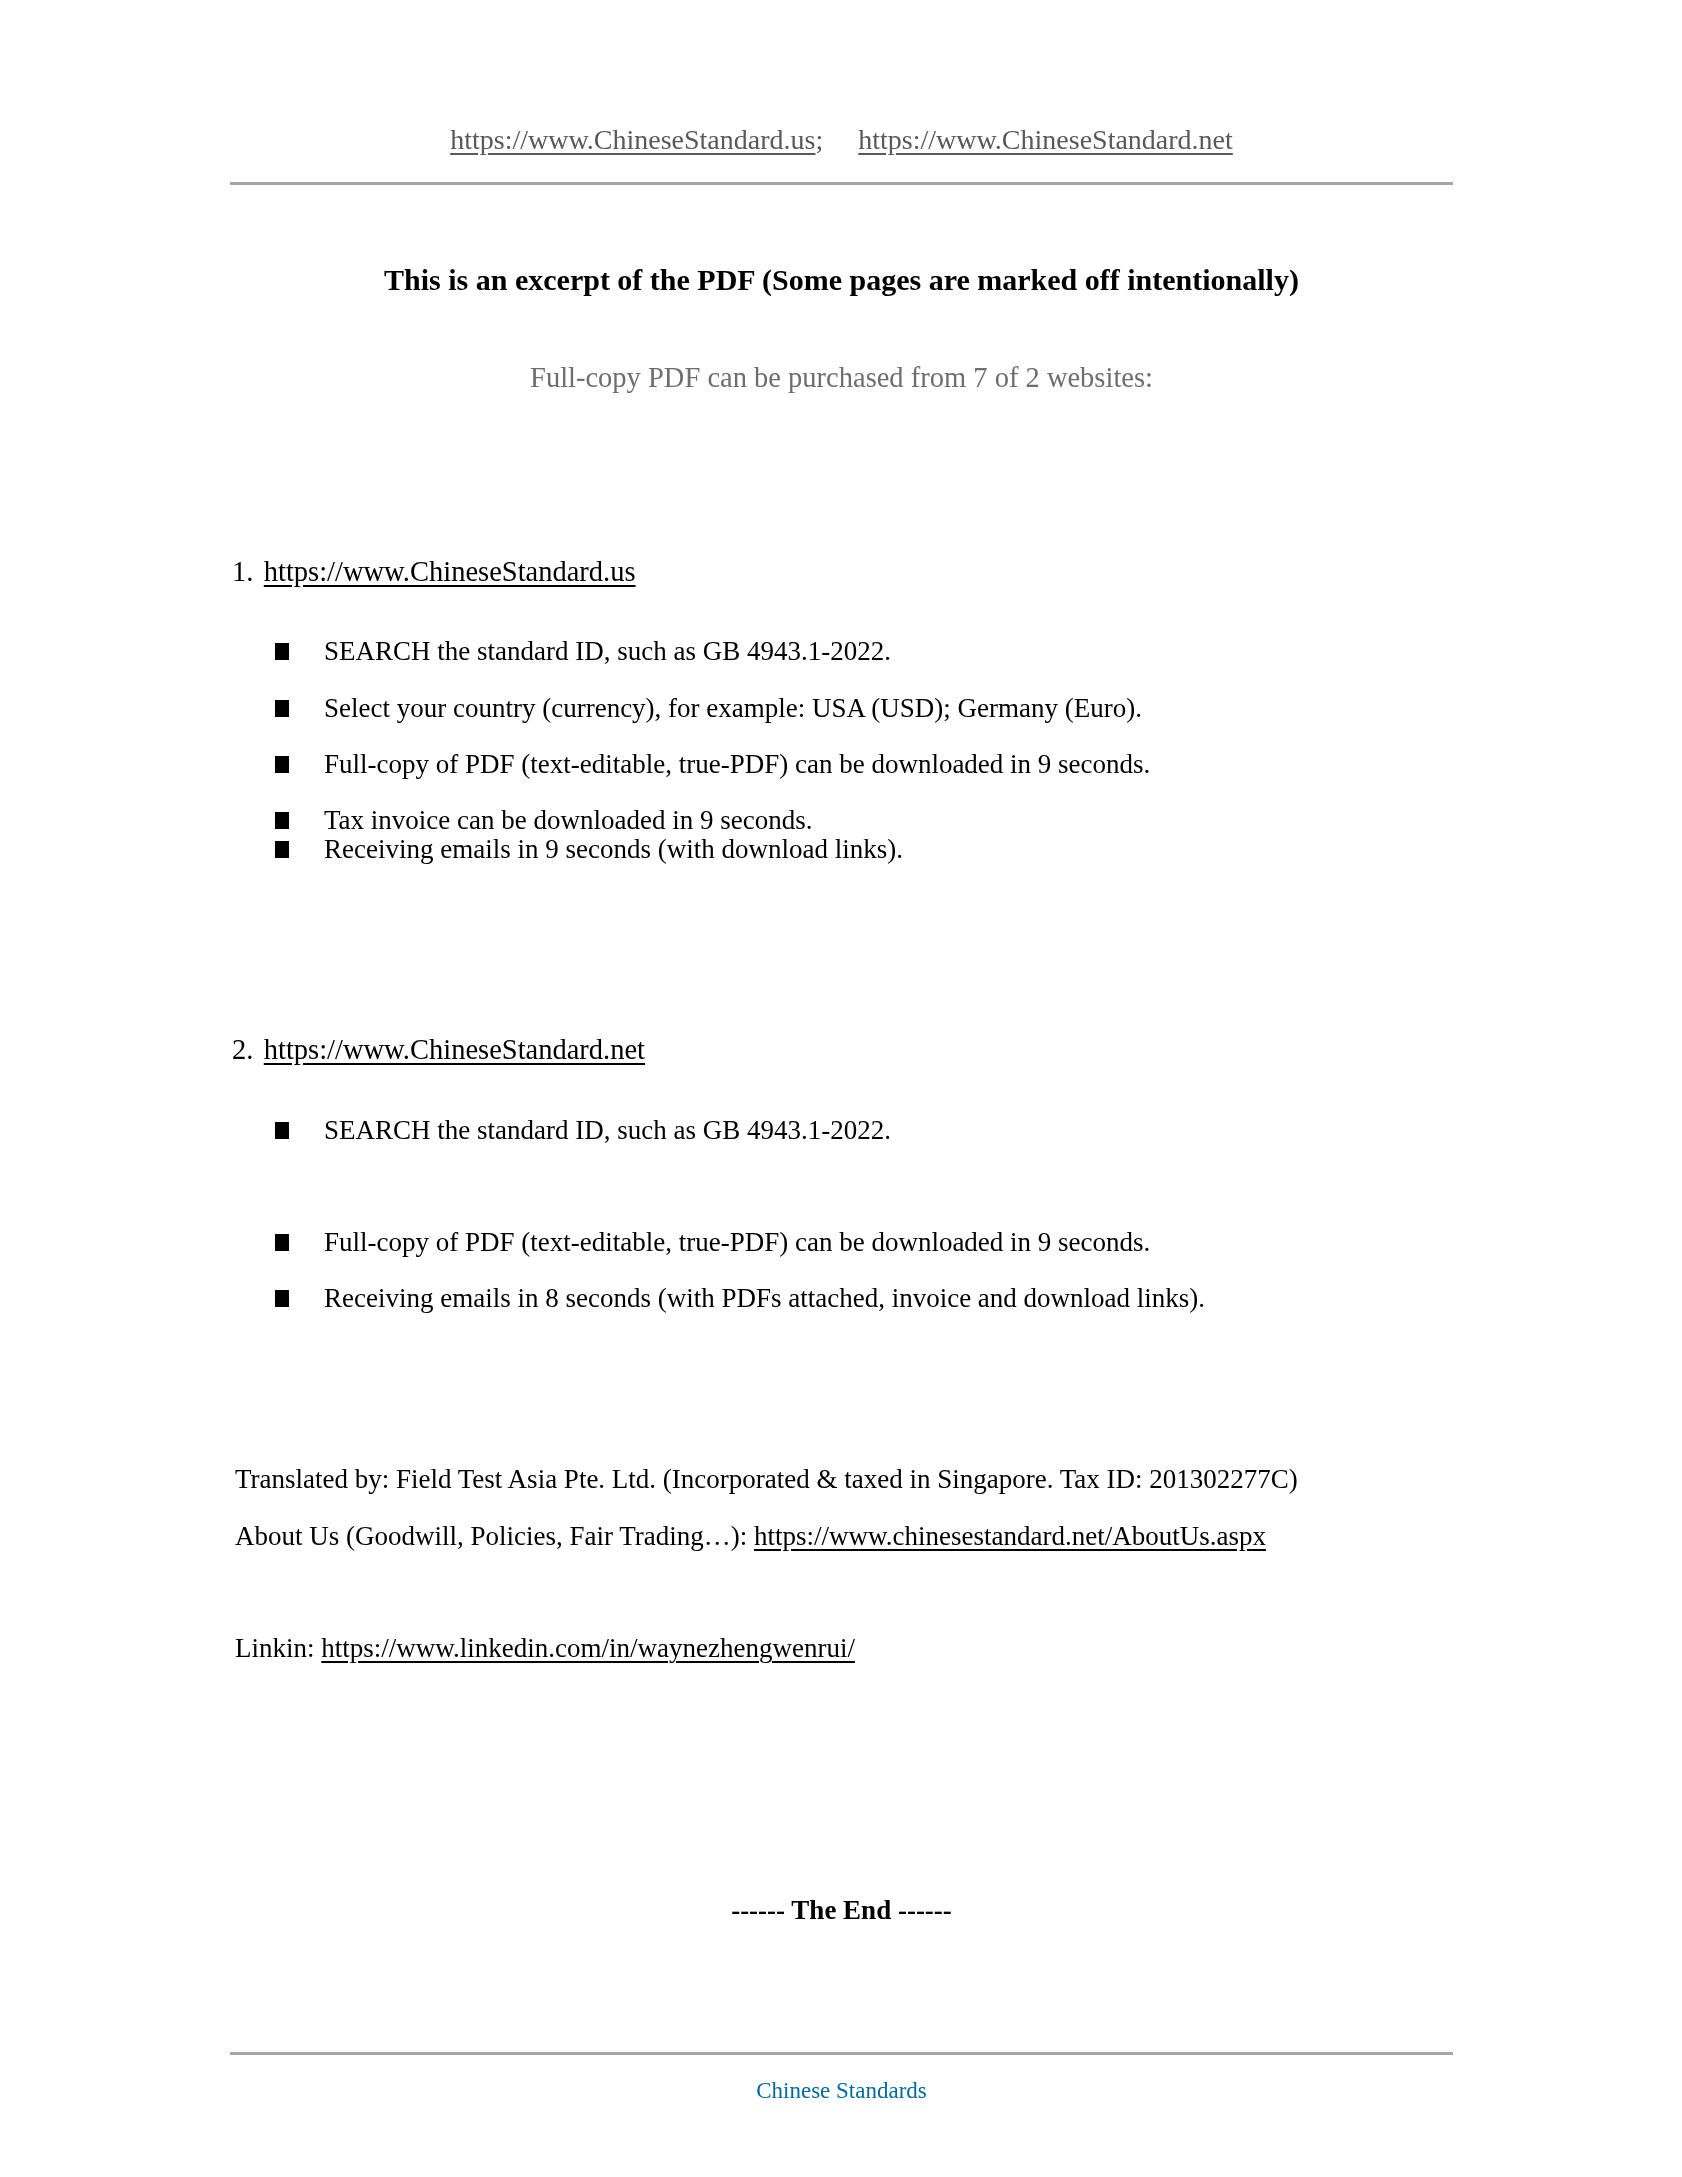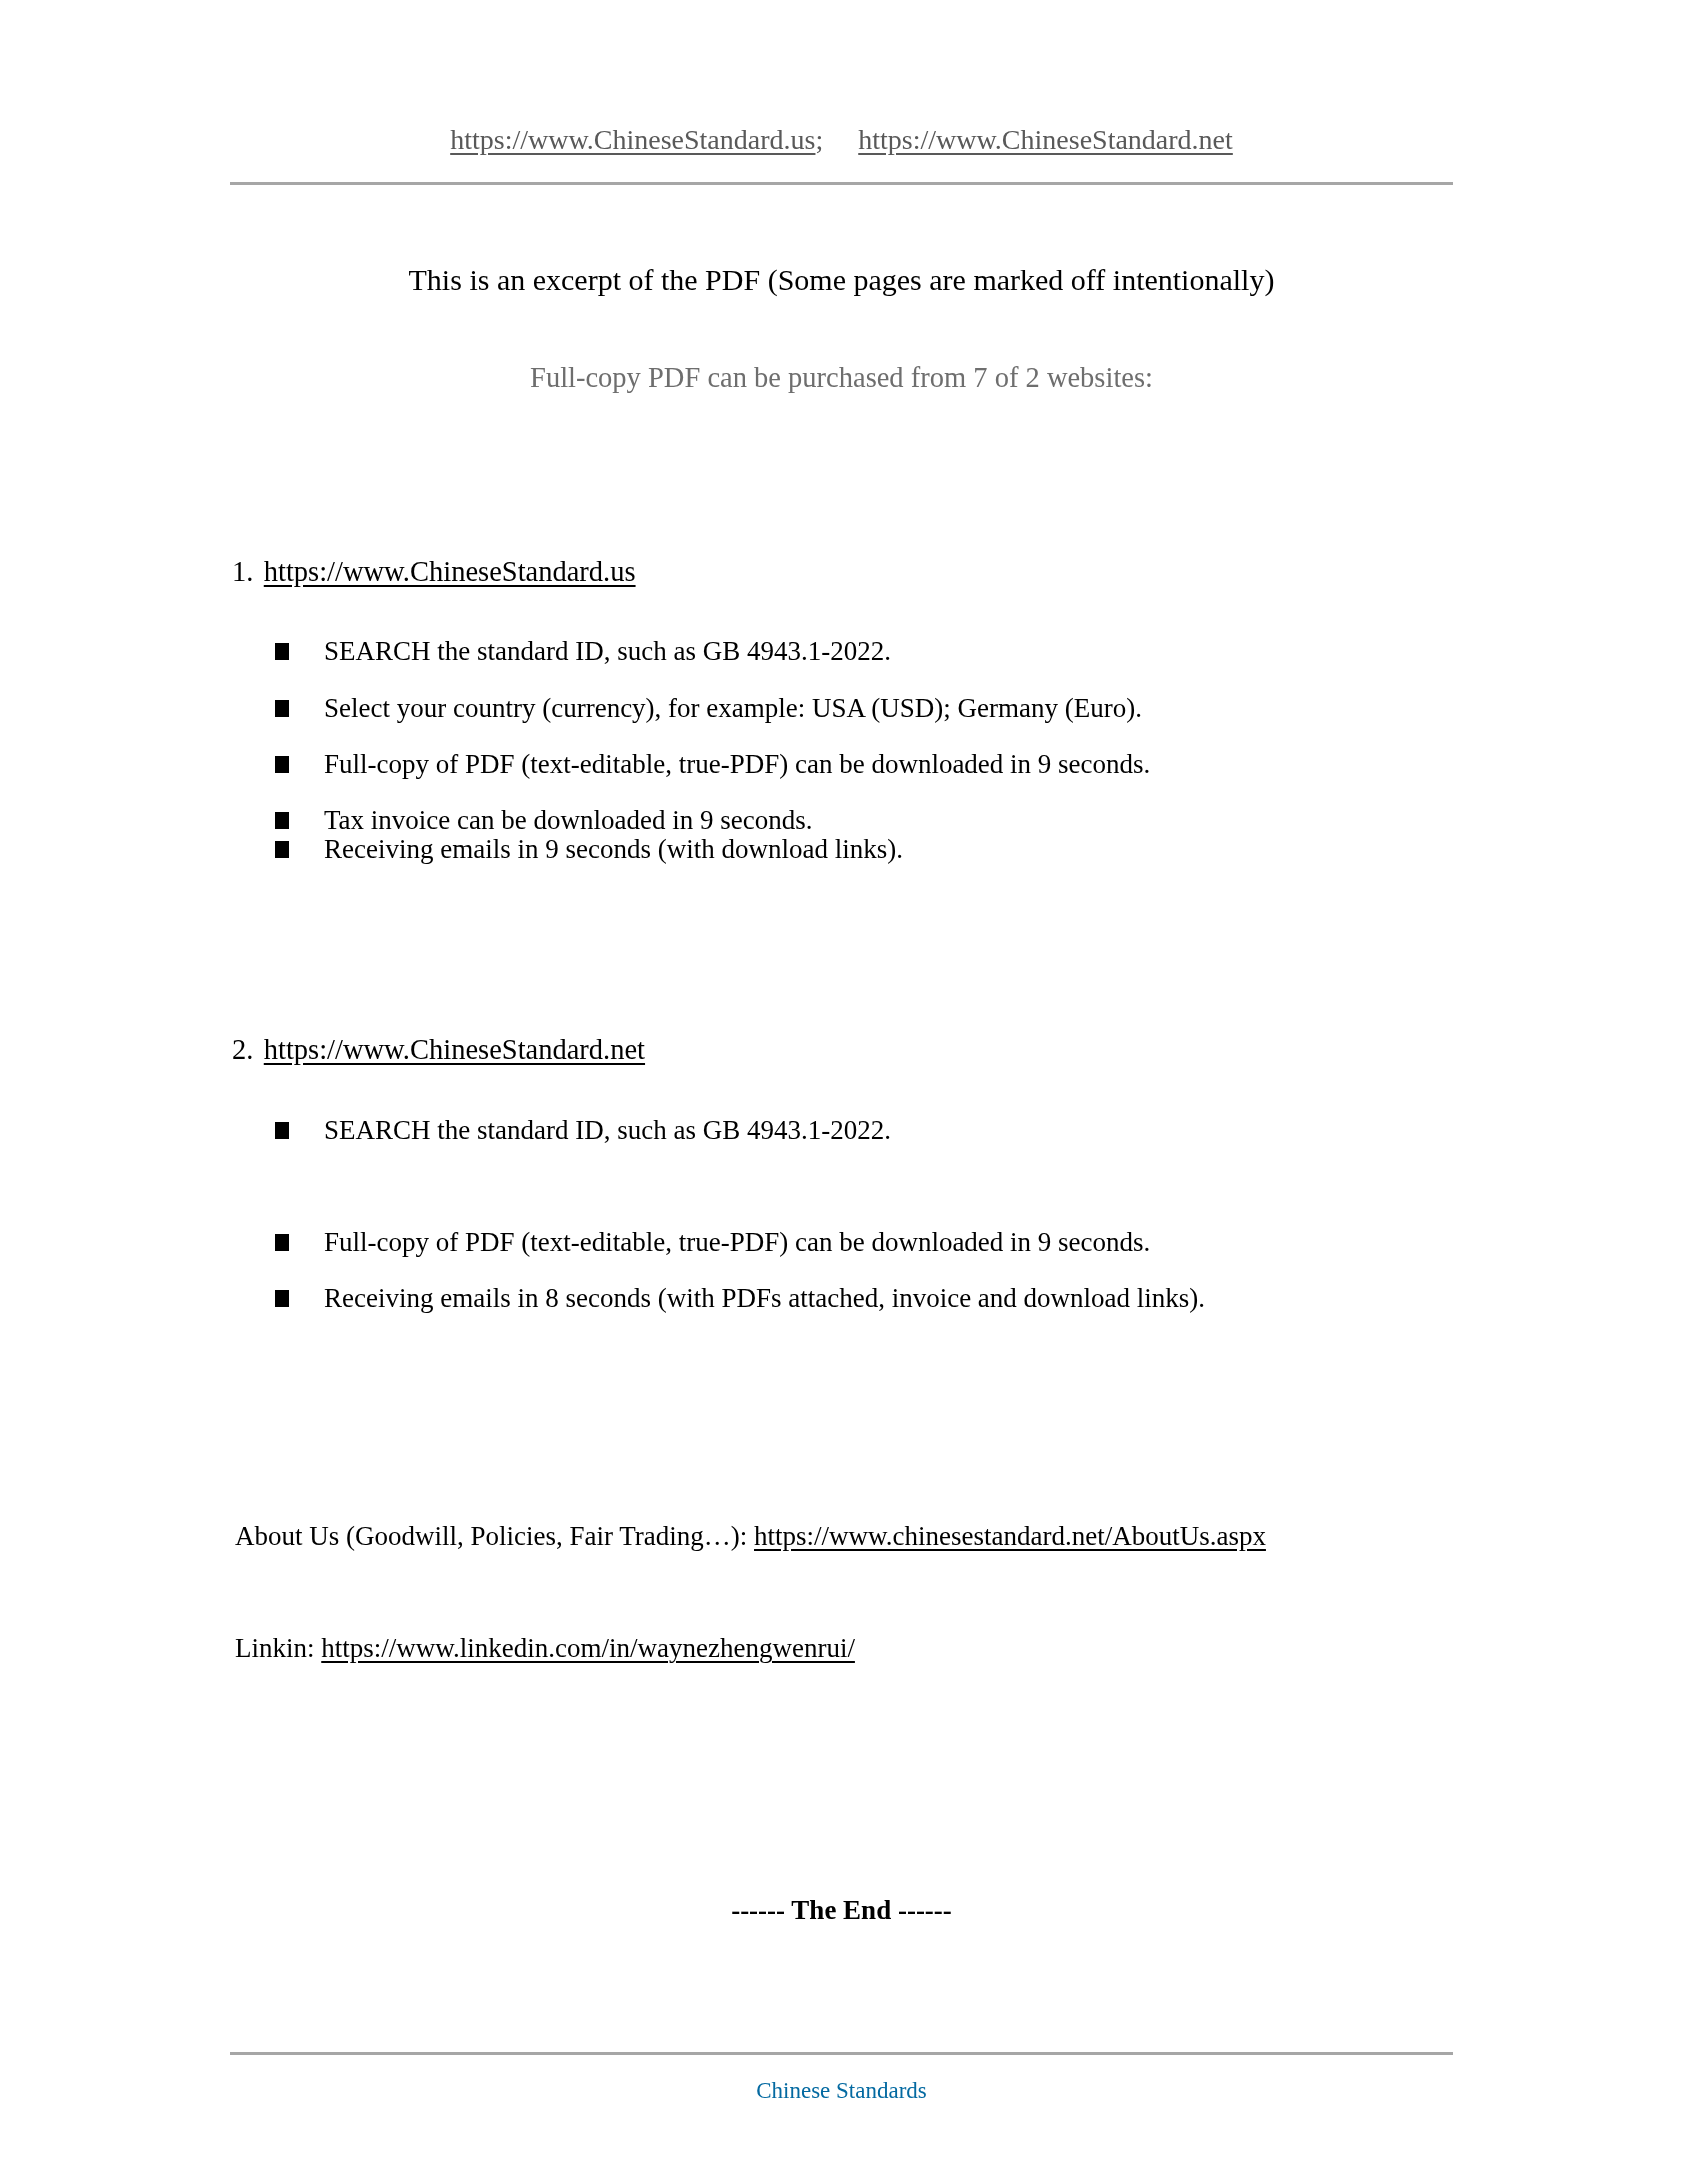--- a/index.html
+++ b/index.html
@@ -20,21 +20,21 @@
   .link{text-decoration:underline;text-underline-offset:4.3px;text-decoration-thickness:1.7px;cursor:pointer;}
   .header-links .link{color:#595959;}
   .header-links .link-net{margin-left:28px;}
 
   
   .rule{left:230px;width:1223px;height:2.6px;background:#a6a6a6;}
   .rule-top{top:146px;}
   .rule-bottom{top:2016px;}
 
   
-  .title{top:227px;font-size:30px;font-weight:normal;}
+  .title{top:227px;font-size:30px;font-weight:bold;}
   .subtitle{top:326px;font-size:28.5px;color:#6e6e6e;}
 
   
   .sec-heading{left:232px;font-size:28.5px;white-space:nowrap;}
   .sec-heading .sec-number{margin-right:10.4px;}
   .sec-heading .link{color:#000000;}
   .sec1{top:520px;}
   .sec2{top:998px;}
 
   
@@ -102,20 +102,21 @@
   </div>
   <div class="abs bullet s2b3">
     <span class="sq"></span>
     <span>Full-copy of PDF (text-editable, true-PDF) can be downloaded in 9 seconds.</span>
   </div>
   <div class="abs bullet s2b4">
     <span class="sq"></span>
     <span>Receiving emails in 8 seconds (with PDFs attached, invoice and download links).</span>
   </div>
 
+  <div class="abs contact-line c1">Translated by: Field Test Asia Pte. Ltd. (Incorporated &amp; taxed in Singapore. Tax ID: 201302277C)</div>
   <div class="abs contact-line c2">
     <span>About Us (Goodwill, Policies, Fair Trading…): </span><span class="link">https://www.chinesestandard.net/AboutUs.aspx</span>
   </div>
   <div class="abs contact-line c4">
     <span>Linkin: </span><span class="link">https://www.linkedin.com/in/waynezhengwenrui/</span>
   </div>
 
   <div class="abs center the-end">------ The End ------</div>
 
   <div class="abs rule rule-bottom"></div>

